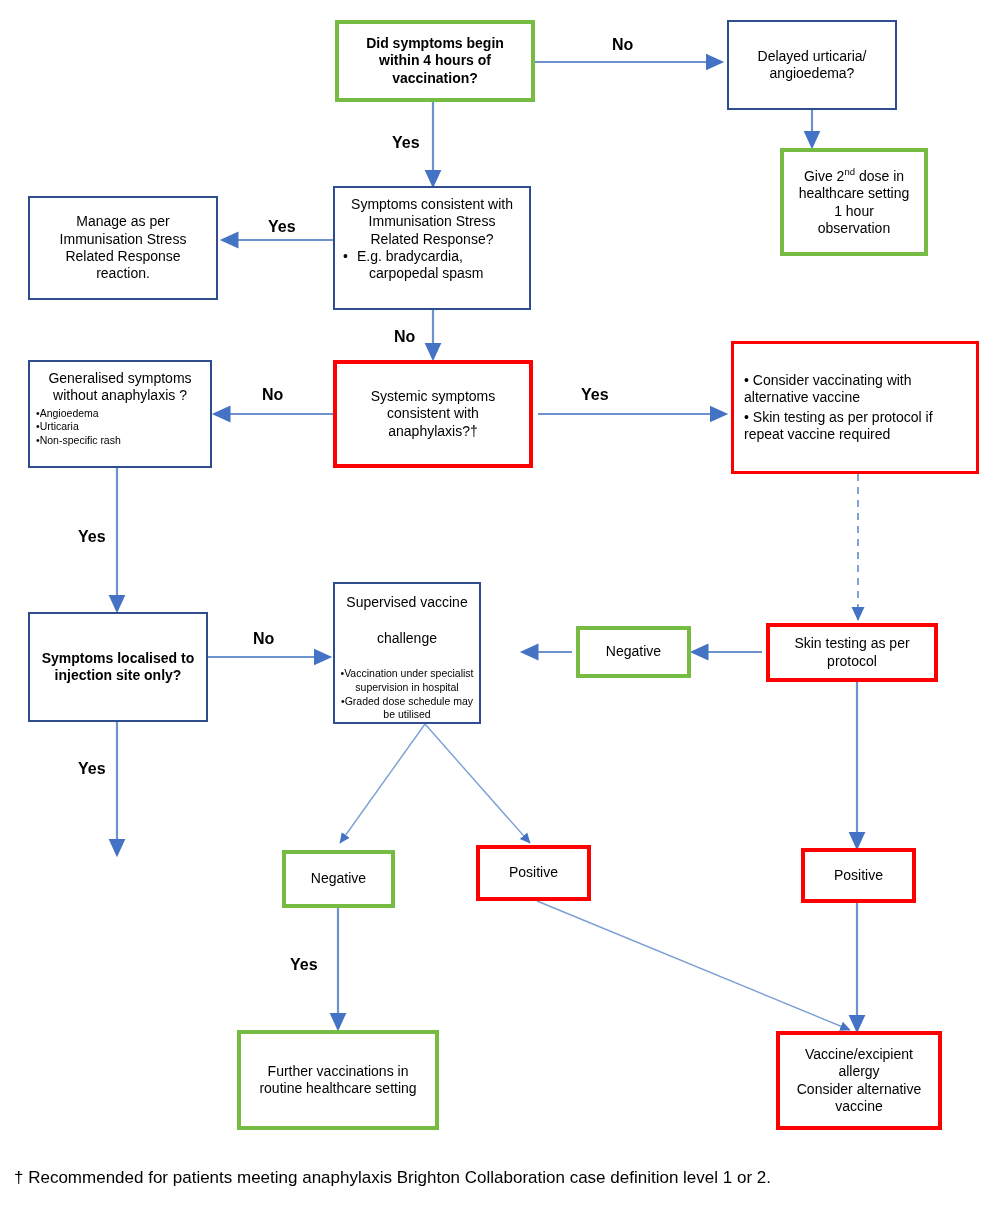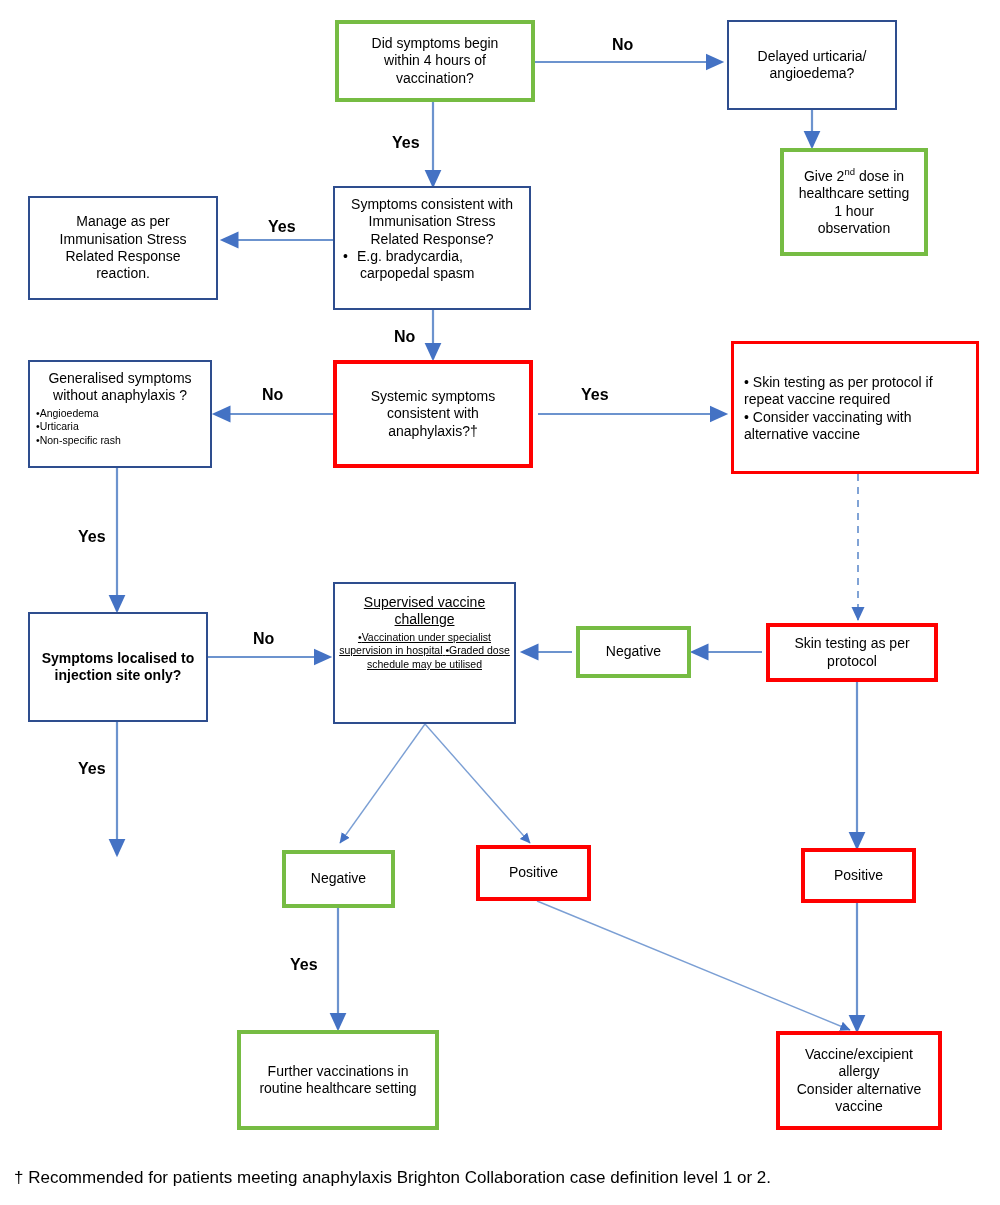--- a/index.html
+++ b/index.html
@@ -133,21 +133,21 @@
       <line x1="425" y1="724" x2="530" y2="843" marker-end="url(#arrowSm)"></line>
 
       <line x1="537" y1="901" x2="850" y2="1030" marker-end="url(#arrowSm)"></line>
     </g>
 
     <g stroke="#7B9FD4" stroke-width="1.9" fill="none" stroke-dasharray="7,6">
       <line x1="858" y1="474" x2="858" y2="620" marker-end="url(#arrowSm)"></line>
     </g>
   </svg>
 
-  <div class="node green mid" style="left:335px; top:20px; width:200px; height:82px;">
+  <div class="node green mid" style="left:335px; top:20px; width:200px; height:82px;font-weight:bold;">
     <div class="txt">Did symptoms begin</div>
     <div class="txt">within 4 hours of</div>
     <div class="txt">vaccination?</div>
   </div>
 
   <div class="node blue mid" style="left:727px; top:20px; width:170px; height:90px;">
     <div class="txt">Delayed urticaria/</div>
     <div class="txt">angioedema?</div>
   </div>
 
@@ -159,21 +159,21 @@
   </div>
 
   <div class="node blue mid" style="left:333px; top:186px; width:198px; height:124px; justify-content:flex-start; padding-top:8px;">
     <div class="txt">Symptoms consistent with</div>
     <div class="txt">Immunisation Stress</div>
     <div class="txt">Related Response?</div>
     <div class="hang-bullet">
       <span class="dot">•</span>
       <span>E.g. bradycardia,</span>
     </div>
-    <div class="hang-bullet" style="padding-left:25px;">
+    <div class="hang-bullet" style="padding-left:34px;">
       <span>carpopedal spasm</span>
     </div>
   </div>
 
   <div class="node blue mid" style="left:28px; top:196px; width:190px; height:104px;">
     <div class="txt">Manage as per</div>
     <div class="txt">Immunisation Stress</div>
     <div class="txt">Related Response</div>
     <div class="txt">reaction.</div>
   </div>
@@ -188,34 +188,34 @@
     <div class="txt mid">Generalised symptoms</div>
     <div class="txt mid">without anaphylaxis ?</div>
     <div class="bullets tiny" style="margin-top:2px;">
       <span class="b">•<span>Angioedema</span></span>
       <span class="b">•<span>Urticaria</span></span>
       <span class="b">•<span>Non-specific rash</span></span>
     </div>
   </div>
 
   <div class="node red-thin mid" style="left:731px; top:341px; width:248px; height:133px; align-items:flex-start; justify-content:center; padding:0 10px;">
+    <div style="text-align:left; width:100%;">
+      • <span>Consider vaccinating with alternative vaccine</span>
+    </div>
     <div style="text-align:left; width:100%; margin-top:2px;">
       • <span>Skin testing as per protocol if repeat vaccine required</span>
-    </div>
-    <div style="text-align:left; width:100%;">
-      • <span>Consider vaccinating with alternative vaccine</span>
     </div>
   </div>
 
   <div class="node blue mid" style="left:28px; top:612px; width:180px; height:110px;font-weight:bold;">
     <div class="txt">Symptoms localised to</div>
     <div class="txt">injection site only?</div>
   </div>
 
-  <div class="node blue" style="left:333px; top:582px; width:183px; height:142px; justify-content:flex-start; padding-top:10px;text-decoration:underline;">
+  <div class="node blue" style="left:333px; top:582px; width:148px; height:142px; justify-content:space-between; padding-top:10px;">
     <div class="txt mid">Supervised vaccine</div>
     <div class="txt mid">challenge</div>
     <div class="tiny" style="width:100%; text-align:center; margin-top:2px;">
       <span class="b">•<span>Vaccination under specialist supervision in hospital</span></span>
       <span class="b">•<span>Graded dose schedule may be utilised</span></span>
     </div>
   </div>
 
   <div class="node green mid" style="left:576px; top:626px; width:115px; height:52px;">
     <div class="txt">Negative</div>

